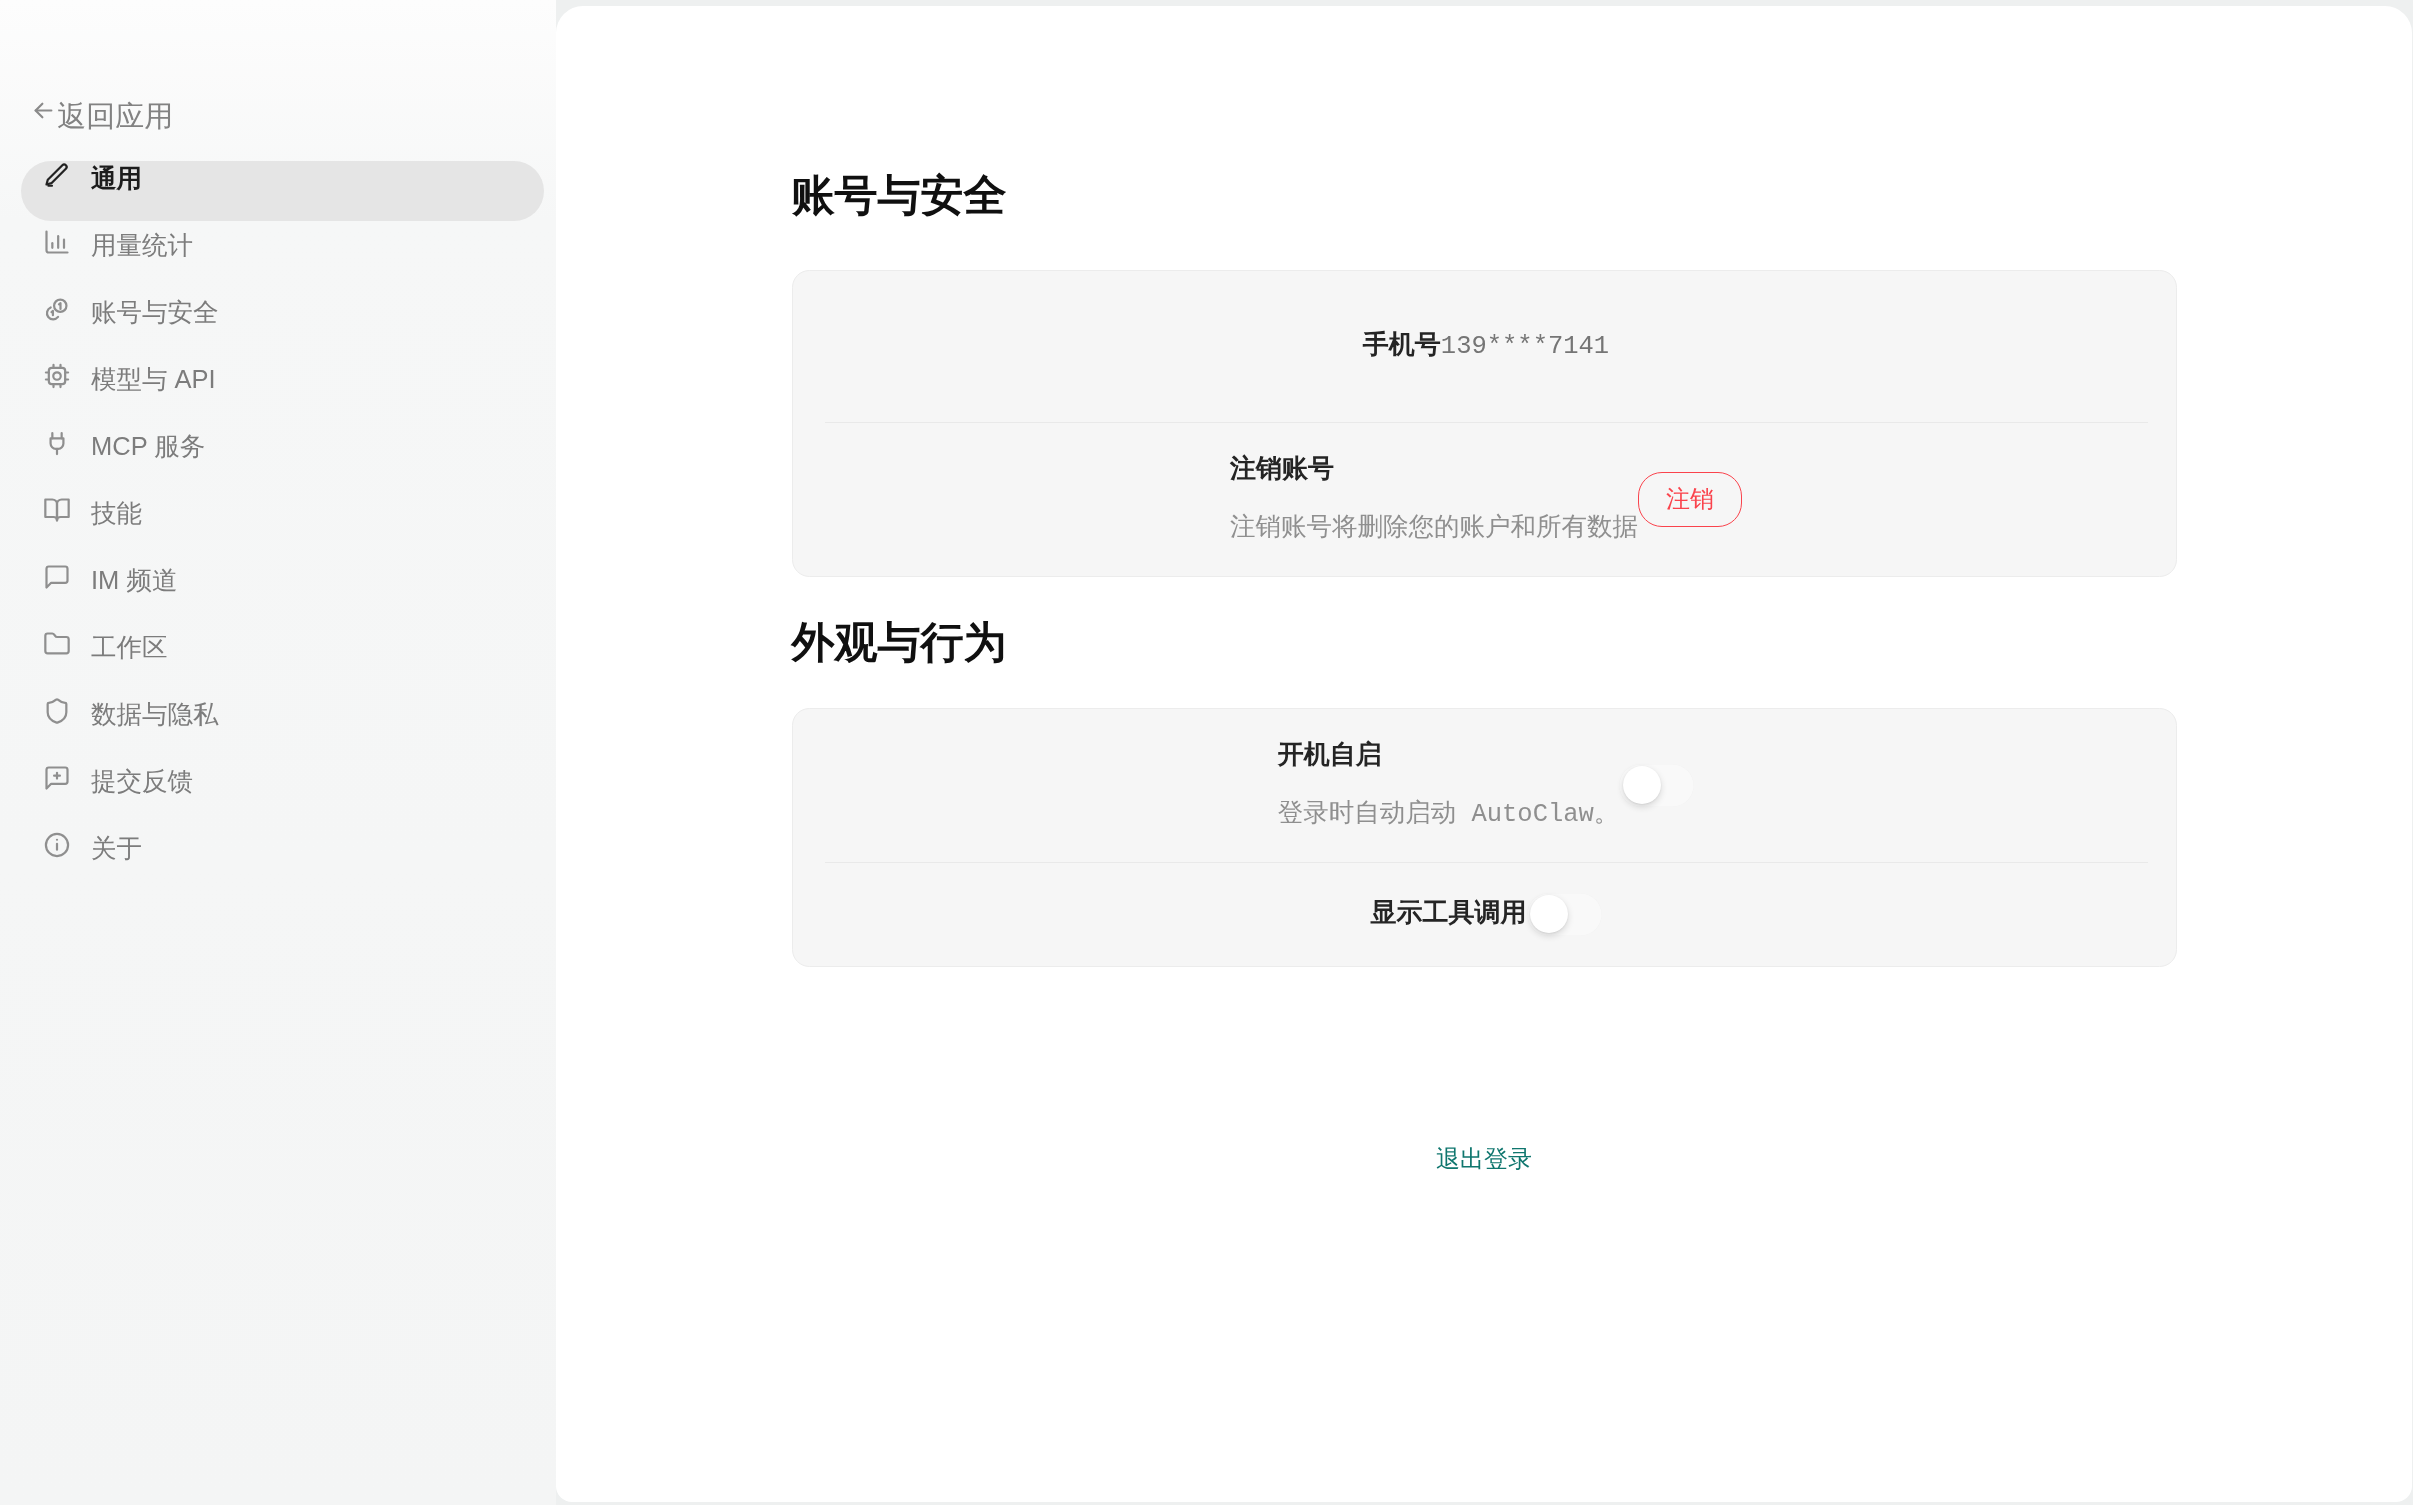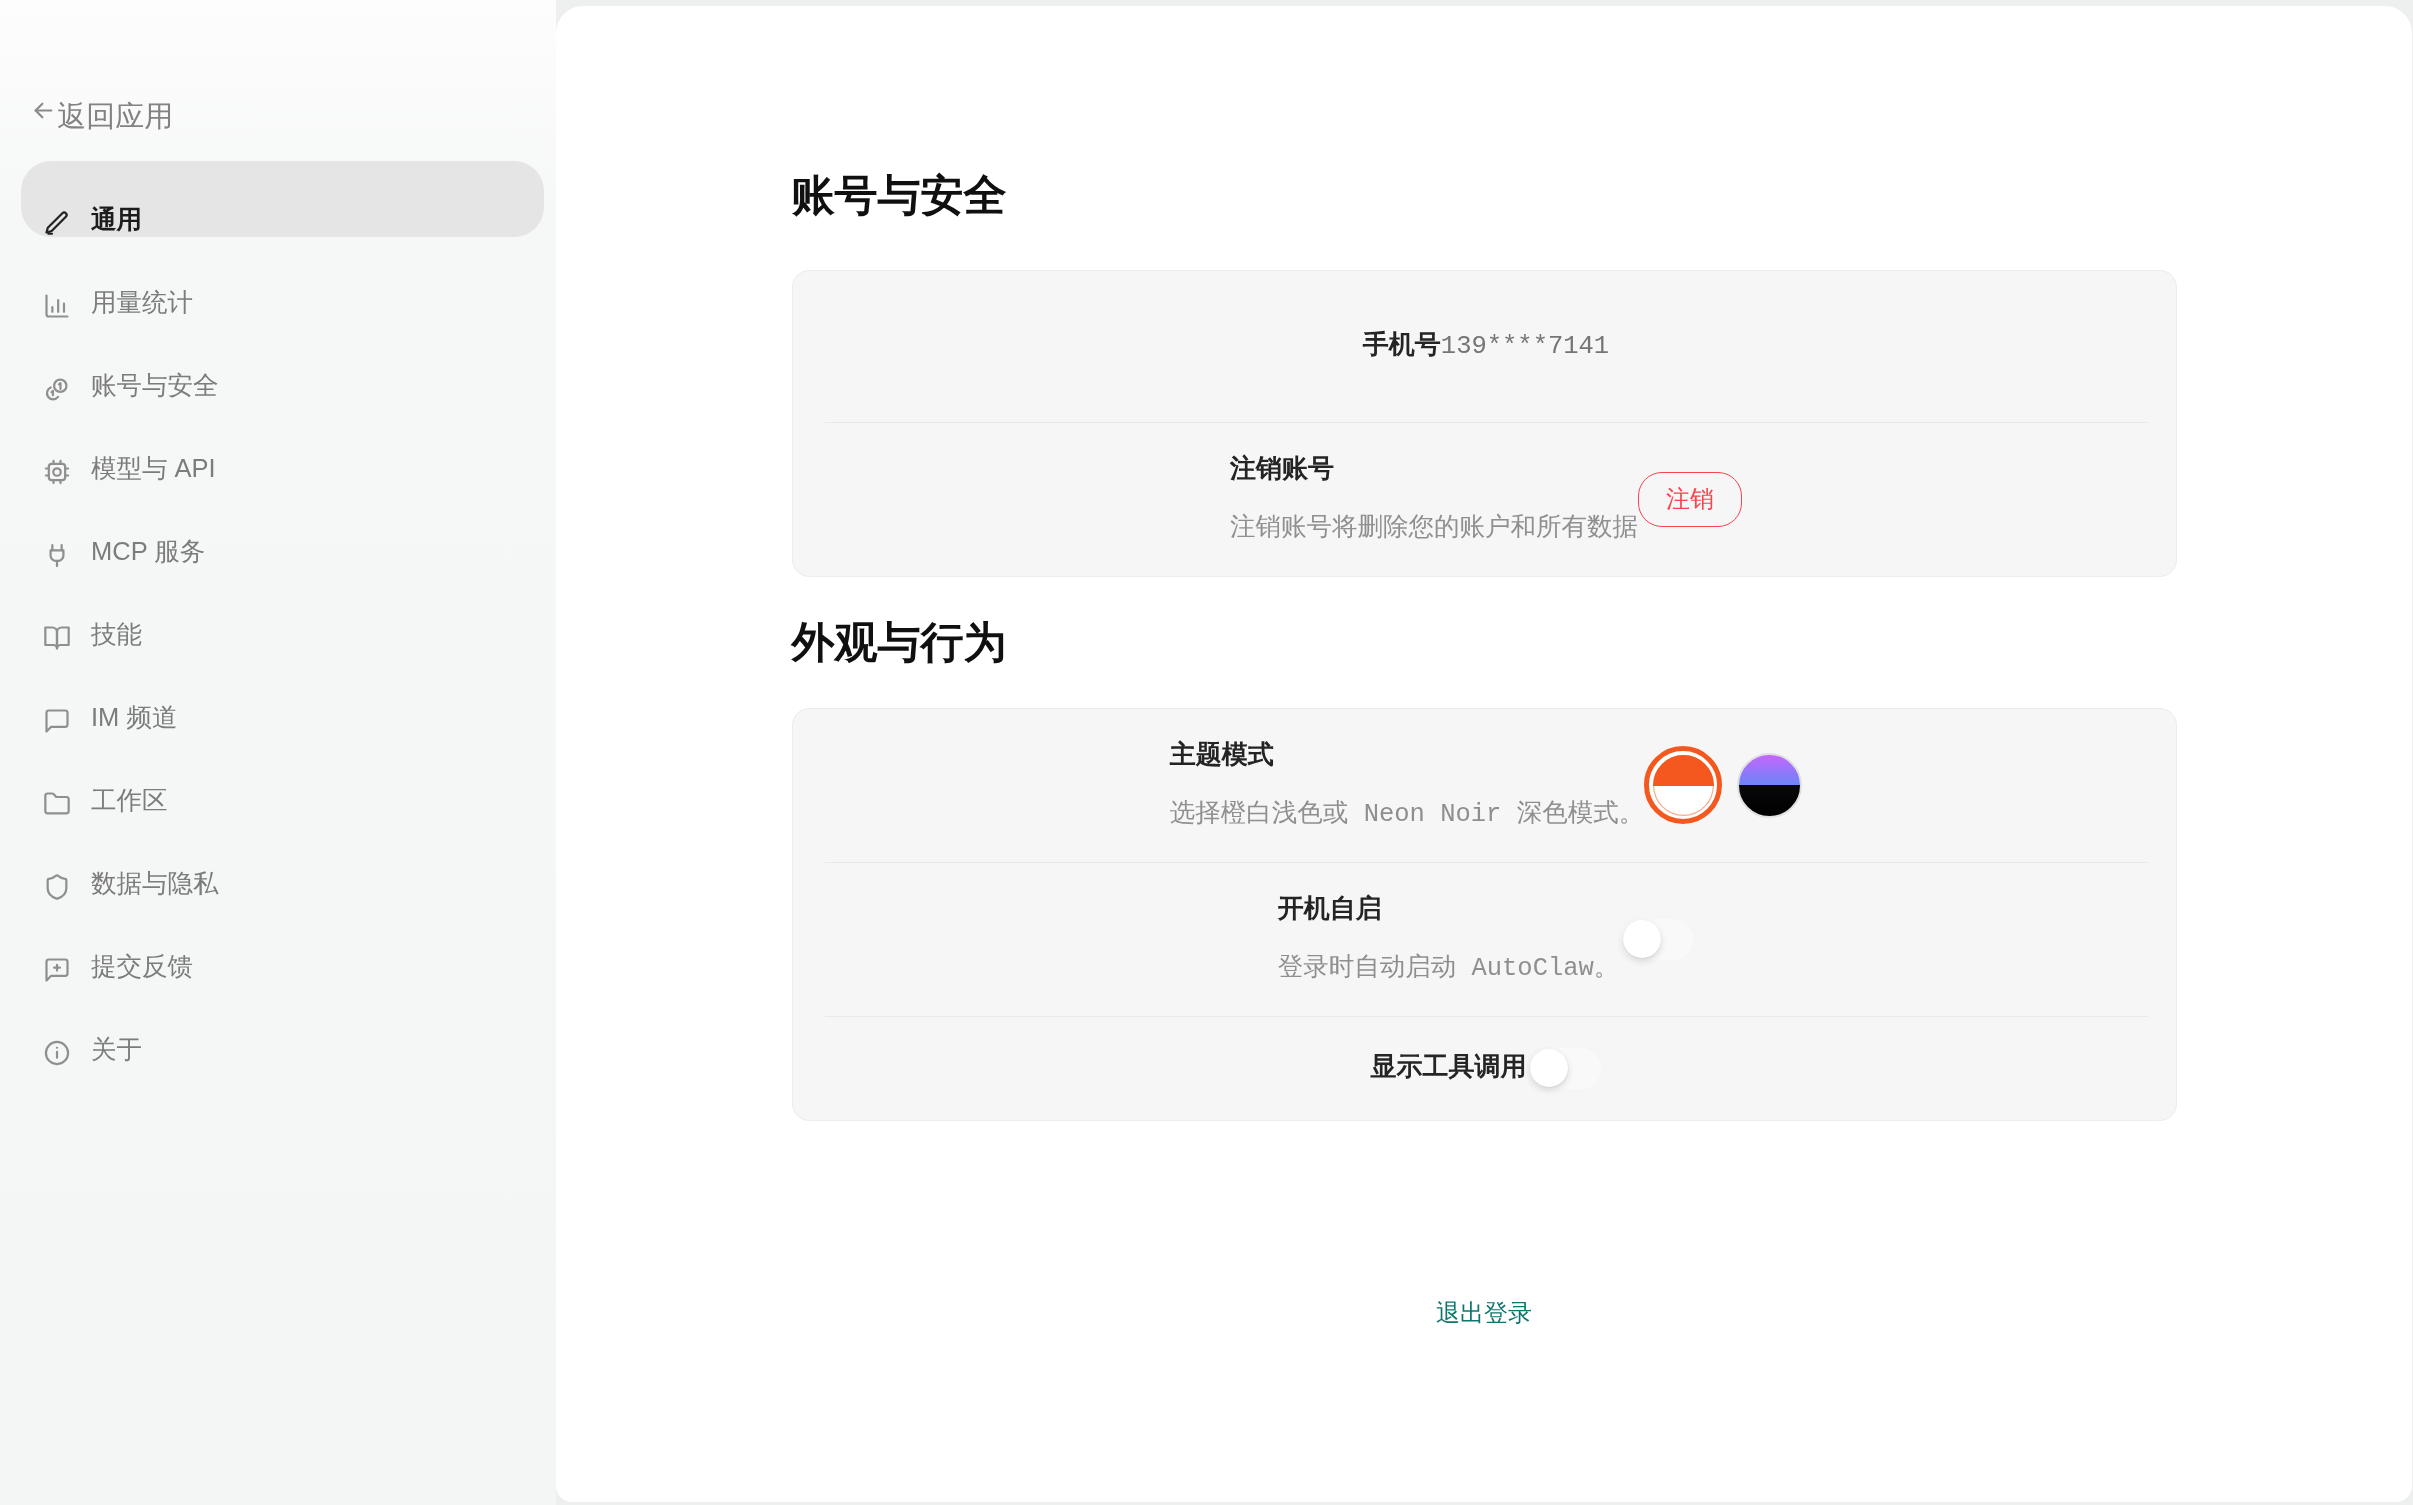--- a/index.html
+++ b/index.html
@@ -8,22 +8,22 @@
 
   
   .sidebar{ position:absolute; left:0; top:0; width:556px; height:100%;
     background:linear-gradient(180deg,#fdfdfd 0%,#f6f7f7 220px,#f4f5f5 100%);
     box-sizing:border-box; padding:97px 11.6px 0 21px; }
   .back-row{ display:flex; padding-left:9.3px;
     color:#828282; font-size:29px; height:32px; cursor:default; }
   .back-row .back-icon{ width:27px; height:27px; display:flex; color:#8a8a8a; }
   .back-row svg{ width:27px; height:27px; }
   .nav{ margin-top:32px; display:flex; flex-direction:column; gap:7px; }
-  .nav-item{ display:flex; align-items:flex-end; height:60px; border-radius:30px;
-    padding:16px 0 0 22px; color:#7c7c7c; font-size:25.5px; cursor:default; }
+  .nav-item{ display:flex; align-items:flex-start; height:60px; border-radius:30px;
+    padding:0 0 0 22px; color:#7c7c7c; font-size:25.5px; cursor:default; }
   .nav-item .nav-icon{ width:28px; height:28px; color:#8f8f8f; display:flex; flex:none; }
   .nav-icon svg{ width:28px; height:28px; }
   .nav-label{ margin-left:20px; white-space:nowrap; }
   .nav-item.active{ background:#e5e5e5; color:#1c1c1c; font-weight:600; }
   .nav-item.active .nav-icon{ color:#222; }
 
   
   .panel{ position:absolute; left:556px; top:5.8px; width:1856px; height:1496px;
     background:#ffffff; border-radius:27px 27px 16px 16px; overflow:hidden; }
   .content{ width:1385px; margin:0 auto; padding-top:161px; }
@@ -210,32 +210,20 @@
             <div class="row-title">注销账号</div>
             <div class="row-desc">注销账号将删除您的账户和所有数据</div>
           </div>
           <button class="btn-danger">注销</button>
         </div>
       </div>
 
       <h1 class="section-title second">外观与行为</h1>
 
       <div class="card">
-        <div class="row">
-          <div class="row-text">
-            <div class="row-title">主题模式</div>
-            <div class="row-desc">选择橙白浅色或 Neon Noir 深色模式。</div>
-          </div>
-          <div class="theme-options">
-            <div class="theme-light">
-              <div class="half"></div>
-            </div>
-            <div class="theme-dark"></div>
-          </div>
-        </div>
 
         <div class="row">
           <div class="row-text">
             <div class="row-title">开机自启</div>
             <div class="row-desc">登录时自动启动 AutoClaw。</div>
           </div>
           <div class="toggle">
             <div class="knob"></div>
           </div>
         </div>

